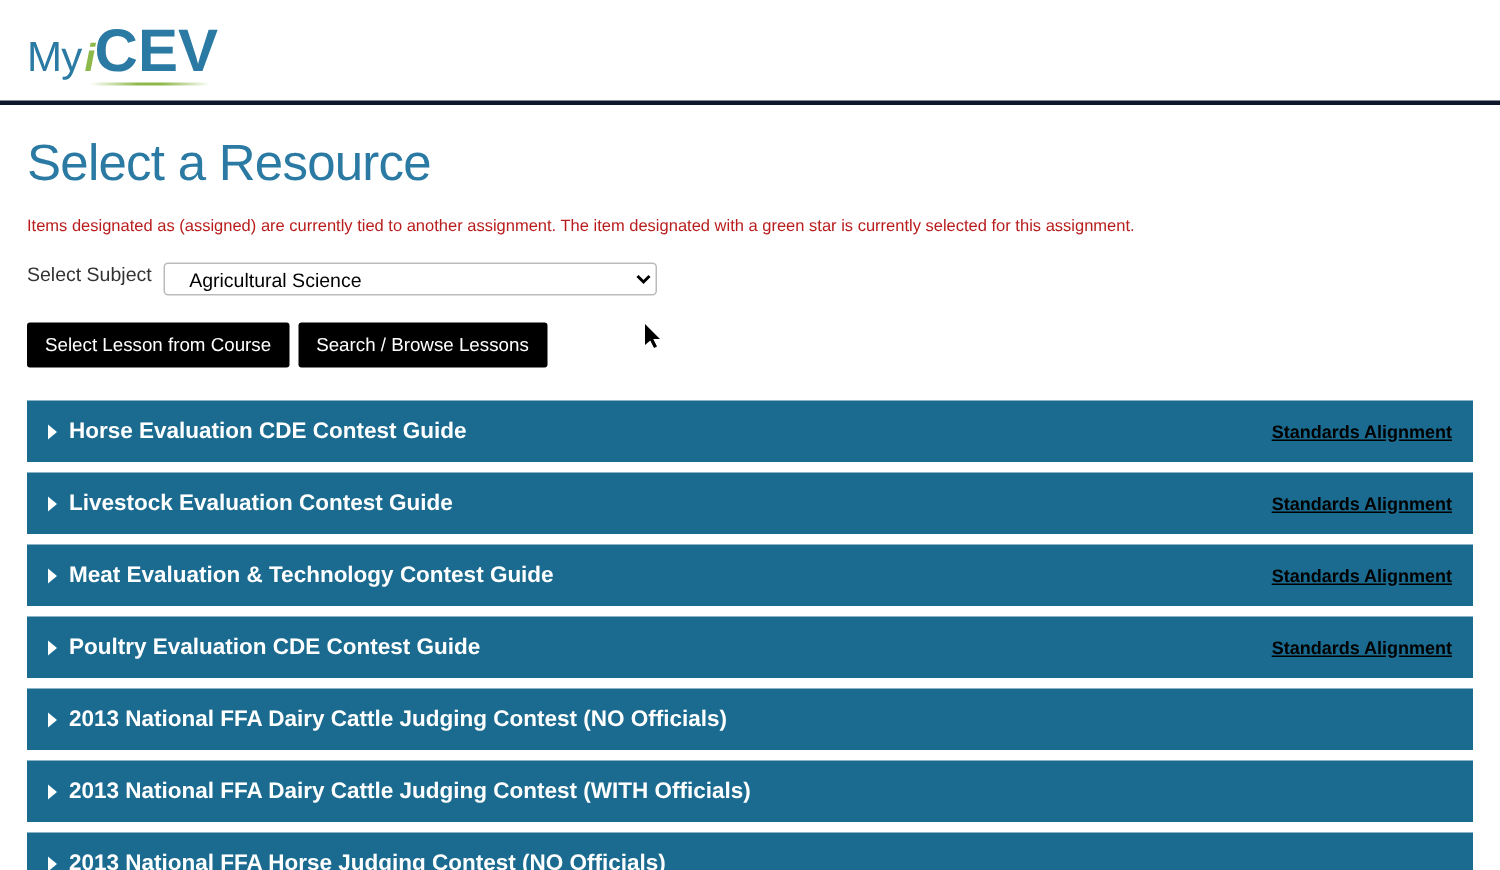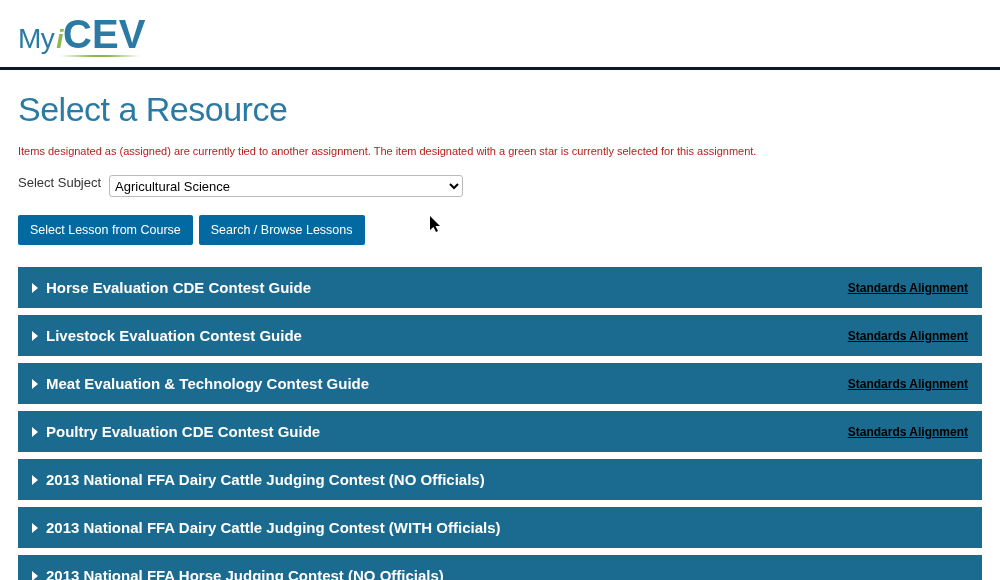--- a/index.html
+++ b/index.html
@@ -50,34 +50,34 @@
   }
   .subject-row {
     display: flex;
     gap: 8px;
     margin-bottom: 18px;
     font-size: 13px;
     color: #333;
   }
   .subject-select {
     font-size: 13px;
-    padding: 2px 1px;
-    width: 354px;
+    padding: 2px 12px;
+    width: 329px;
     height: 22px;
     border: 1px solid #bbb;
     border-radius: 3px;
     background: #fff;
   }
   .button-row {
     display: flex;
     gap: 6px;
     margin-bottom: 22px;
   }
   .btn {
-    background: #0369a1;
+    background: #000000;
     color: #fff;
     font-size: 12.5px;
     padding: 8px 12px;
     border: none;
     border-radius: 2px;
     cursor: pointer;
   }
   .resource-list {
     display: flex;
     flex-direction: column;

